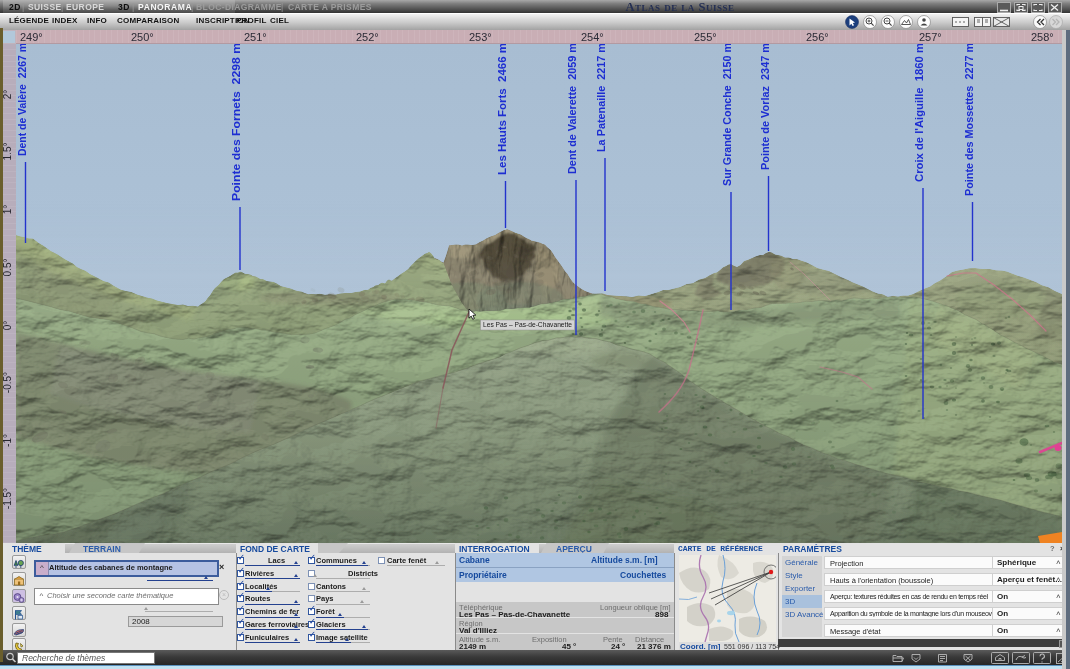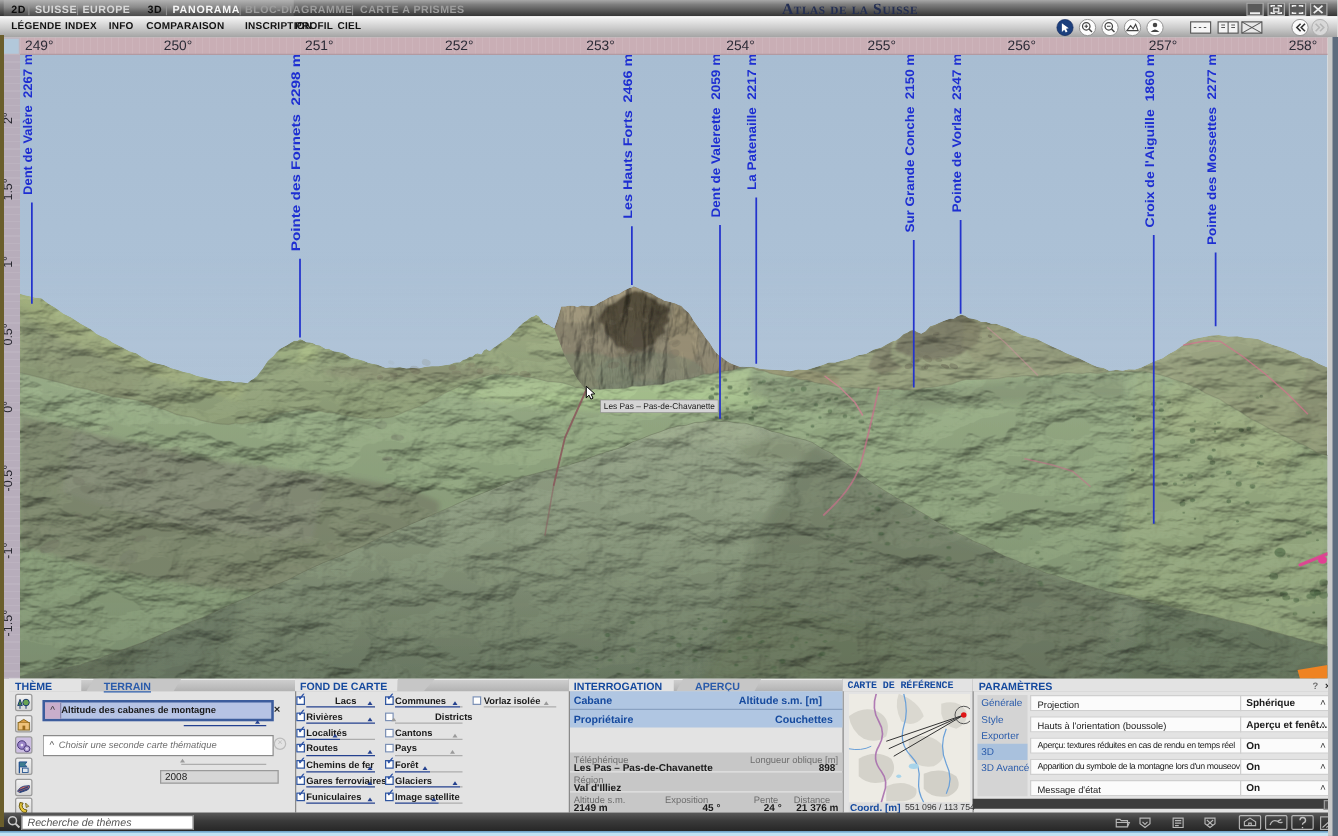--- a/index.html
+++ b/index.html
@@ -699,21 +699,21 @@
 <div class="abs" id="panels">
   <div class="tabrow"></div>
   <div class="pborder" style="left:229px;"></div>
   <div class="pborder" style="left:448px;"></div>
   <div class="pborder" style="left:667px;"></div>
   <div class="pborder" style="left:771px;"></div>
 
   <div class="atab" style="left:0;width:58px;"></div>
   <div class="ptxt" style="left:5px;top:1px;">THÈME</div>
   <div class="itab" style="left:62px;width:76px;"></div>
-  <div class="ptxt" style="left:76px;top:1px;color:#2b5cab;text-decoration:underline;">TERRAIN</div>
+  <div class="ptxt" style="left:76px;top:1px;color:#2b5cab;">TERRAIN</div>
   <div class="icobtn" style="top:12px;"><svg width="12" height="12" viewBox="0 0 12 12">
     <path d="M3,10 L3,7 M3,7 L1.2,7.5 L3,2.5 L4.8,7.5 Z" stroke="#1a3a6e" stroke-width="0.8" fill="#4e8f3c"></path>
     <circle cx="7.8" cy="5" r="2.6" fill="#69a352" stroke="#1a3a6e" stroke-width="0.8"></circle>
         <line x1="7.8" y1="7" x2="7.8" y2="10" stroke="#1a3a6e" stroke-width="0.8"></line>
       </svg></div>
   <div class="icobtn" style="top:29px;"><svg width="12" height="12" viewBox="0 0 12 12">
     <rect x="1.5" y="4" width="9" height="6" fill="#eec27a" stroke="#8a6a20" stroke-width="0.8"></rect>
     <path d="M2,4 L6,1.5 L10,4" fill="#d89a40" stroke="#8a6a20" stroke-width="0.8"></path>
     <rect x="5" y="6.5" width="2.2" height="3.5" fill="#9a6a1a"></rect>
       </svg></div>
@@ -820,21 +820,21 @@
 <div class="sline" style="left:309px;top:86px;width:52px;"></div>
 <div class="slineg" style="left:361px;top:86px;width:2px;"></div>
 <div class="tri" style="left:355px;top:82px;"></div>
 <div class="cb" style="left:301px;top:91px;"></div>
 <div class="ck" style="left:302px;top:87px;">✓</div>
 <div class="blk" style="left:309px;top:90px;">Image satellite</div>
 <div class="sline" style="left:309px;top:99px;width:35px;"></div>
 <div class="slineg" style="left:344px;top:99px;width:19px;"></div>
 <div class="tri" style="left:338px;top:95px;"></div>
 <div class="cbu" style="left:371px;top:14px;"></div>
-<div class="blk" style="left:380px;top:13px;">Vorlaz isolée</div>
+<div class="blk" style="left:380px;top:13px;">Carte fenêt</div>
 <div class="slineg" style="left:380px;top:22px;width:58px;"></div>
 <div class="trig" style="left:428px;top:18px;"></div>
 
 <div class="atab" style="left:448px;width:84px;"></div>
 <div class="ptxt" style="left:452px;top:1px;border-bottom:1px solid #164a9e;">INTERROGATION</div>
 <div class="itab" style="left:534px;width:68px;"></div>
 <div class="ptxt" style="left:549px;top:1px;color:#2b5cab;">APERÇU</div>
 <div class="abs" style="left:449px;top:10px;width:218px;height:14px;background:#b0c6e2;border-bottom:1px solid #8aa2c2;"></div>
 <div class="abs" style="left:449px;top:25px;width:218px;height:14px;background:#b0c6e2;"></div>
 <div class="ptxt" style="left:452px;top:12px;">Cabane</div>

